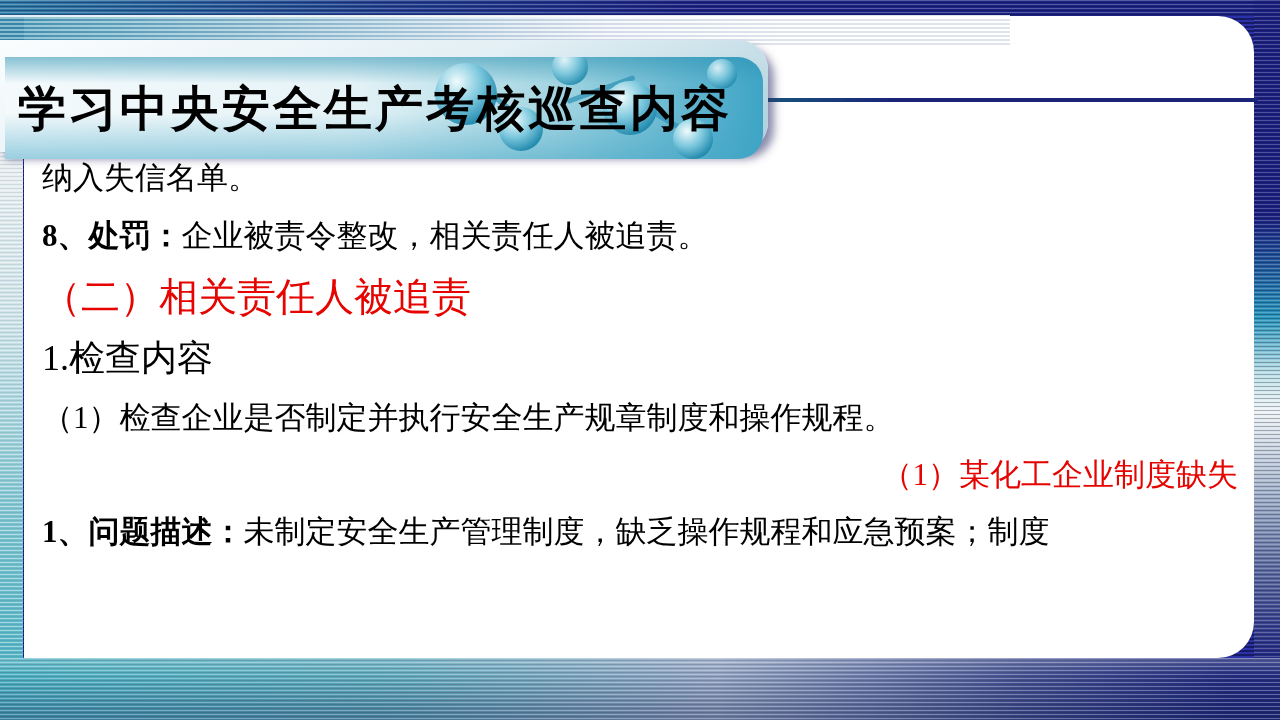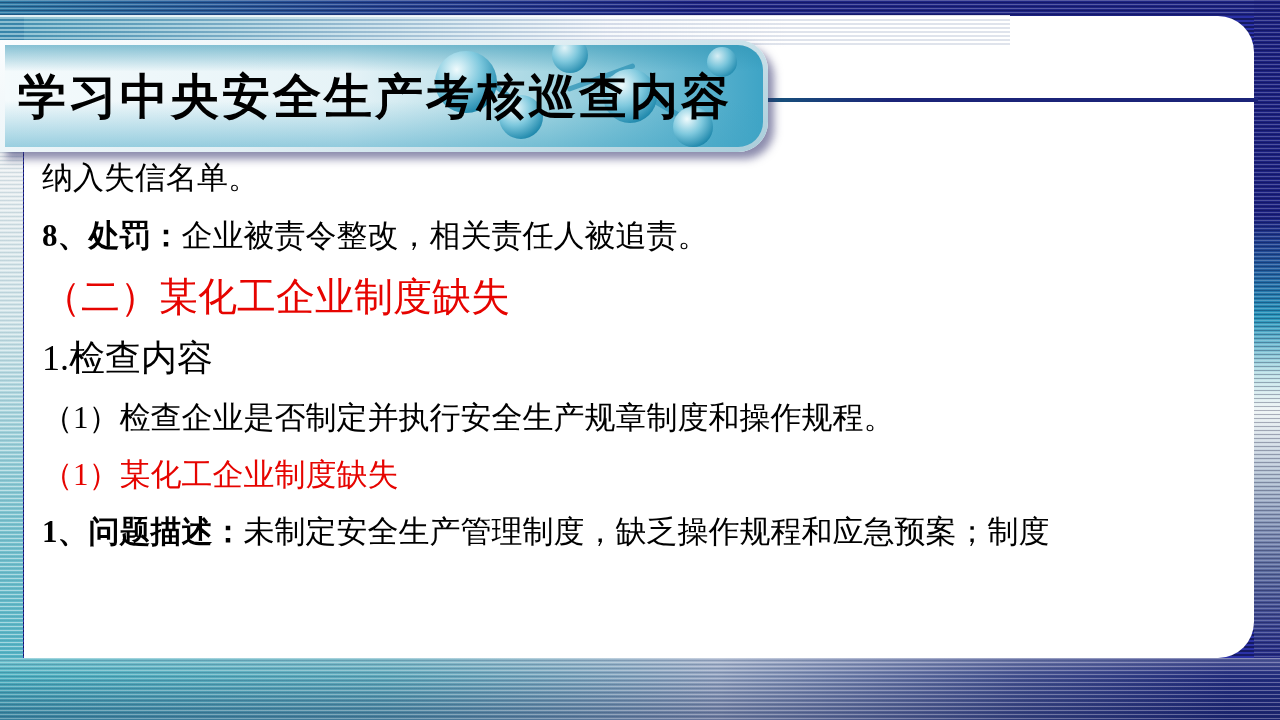--- a/index.html
+++ b/index.html
@@ -62,35 +62,36 @@
     background:linear-gradient(160deg,#fbfdfe 0%,#e2eff4 50%,#a9cdda 100%);
     box-shadow:6px 7px 9px rgba(45,45,105,.55);
     padding:5px;box-sizing:border-box;
   }
   .banner-inner{
     position:relative;width:100%;height:100%;overflow:hidden;
     border-radius:0 25px 25px 0;
     background-image:
       linear-gradient(180deg,rgba(44,146,178,.55) 0%,rgba(255,255,255,0) 26%,rgba(255,255,255,0) 55%,rgba(64,164,196,.5) 100%),
       linear-gradient(90deg,#f4fafc 0%,#e6f3f7 45%,#a5d6e2 72%,#3ea4c6 100%);
+    margin-top: 12px;
   }
   .ball{position:absolute;border-radius:50%;
     background:radial-gradient(circle at 35% 30%,#f0fbfd 0%,#7fc9de 40%,#1d87ab 78%,#116381 100%);}
   .rod{position:absolute;height:5px;border-radius:3px;background:#2f93b5;opacity:.75;}
   .banner-title{
     position:absolute;left:13px;top:50%;transform:translateY(-48%);
     font-size:48px;font-weight:bold;letter-spacing:3px;color:#000;
     font-family:"Liberation Serif","DejaVu Serif",serif;white-space:nowrap;
   }
 
   
   .body-text{left:30px;top:142px;width:1220px;color:#000;}
   .body-text p{margin:12px;white-space:nowrap;}
   .t31{font-size:31px;line-height:47px;}
-  .lh48{line-height:48px;} .lh46{line-height:46px;} .lh45{line-height:45px;} .lh44{line-height:44px;}
+  .lh48{line-height:48px;} .lh46{line-height:46px;} .lh45{line-height:45px;} .lh44{line-height:44px;text-align:right;}
   .red{color:#e60400;}
   .b{font-weight:bold;}
   .h39{font-size:39px;line-height:51px;}
   .h36{font-size:36px;line-height:49px;font-weight:normal;}
 </style>
 </head>
 <body>
 
 <div class="slide">
 
@@ -115,21 +116,21 @@
         <div class="ball" style="left:668px;top:62px;width:40px;height:40px;"></div>
         <div class="ball" style="left:702px;top:2px;width:30px;height:30px;opacity:.85;"></div>
       </div>
       <div class="banner-title">学习中央安全生产考核巡查内容</div>
     </div>
   </div>
 
   <div class="abs body-text">
     <p class="t31"><span>纳入失信名单。</span></p>
     <p class="t31 lh46"><span class="b">8、处罚：</span><span>企业被责令整改，相关责任人被追责。</span></p>
-    <p class="h39 red"><span>（二）某化工企业制度缺失</span></p>
+    <p class="h39 red"><span>（二）相关责任人被追责</span></p>
     <p class="h36"><span>1.检查内容</span></p>
     <p class="t31 lh46"><span>（1）检查企业是否制定并执行安全生产规章制度和操作规程。</span></p>
     <p class="t31 lh44 red"><span>（1）某化工企业制度缺失</span></p>
     <p class="t31 lh45"><span class="b">1、问题描述：</span><span>未制定安全生产管理制度，缺乏操作规程和应急预案；制度</span></p>
   </div>
 
   <div class="abs bottom-band"></div>
 
 </div>
 

